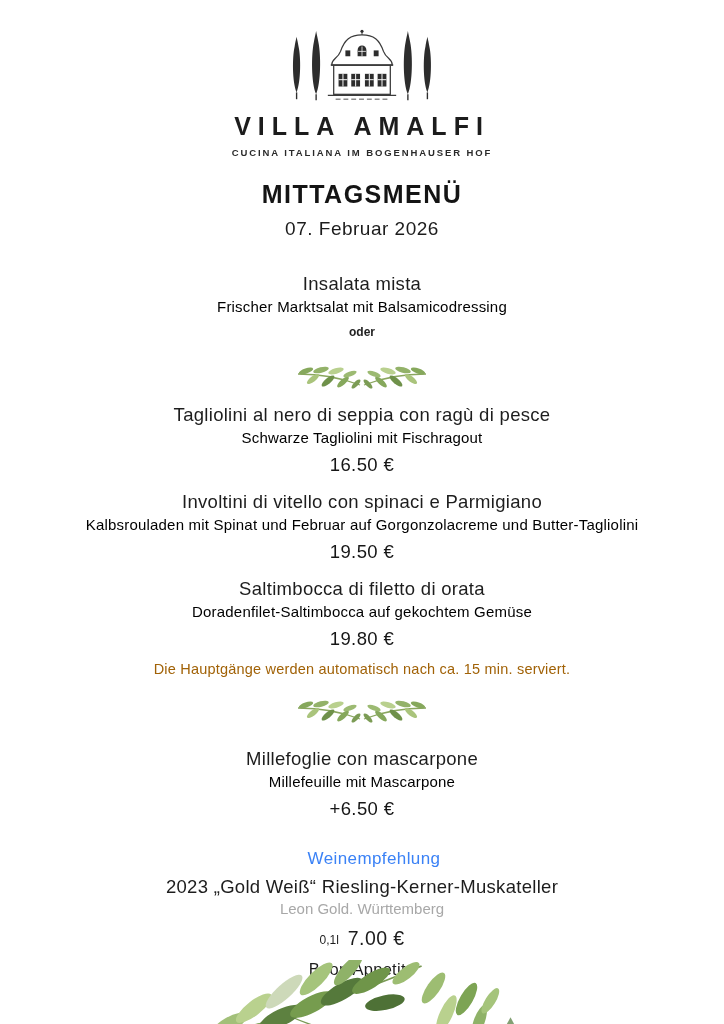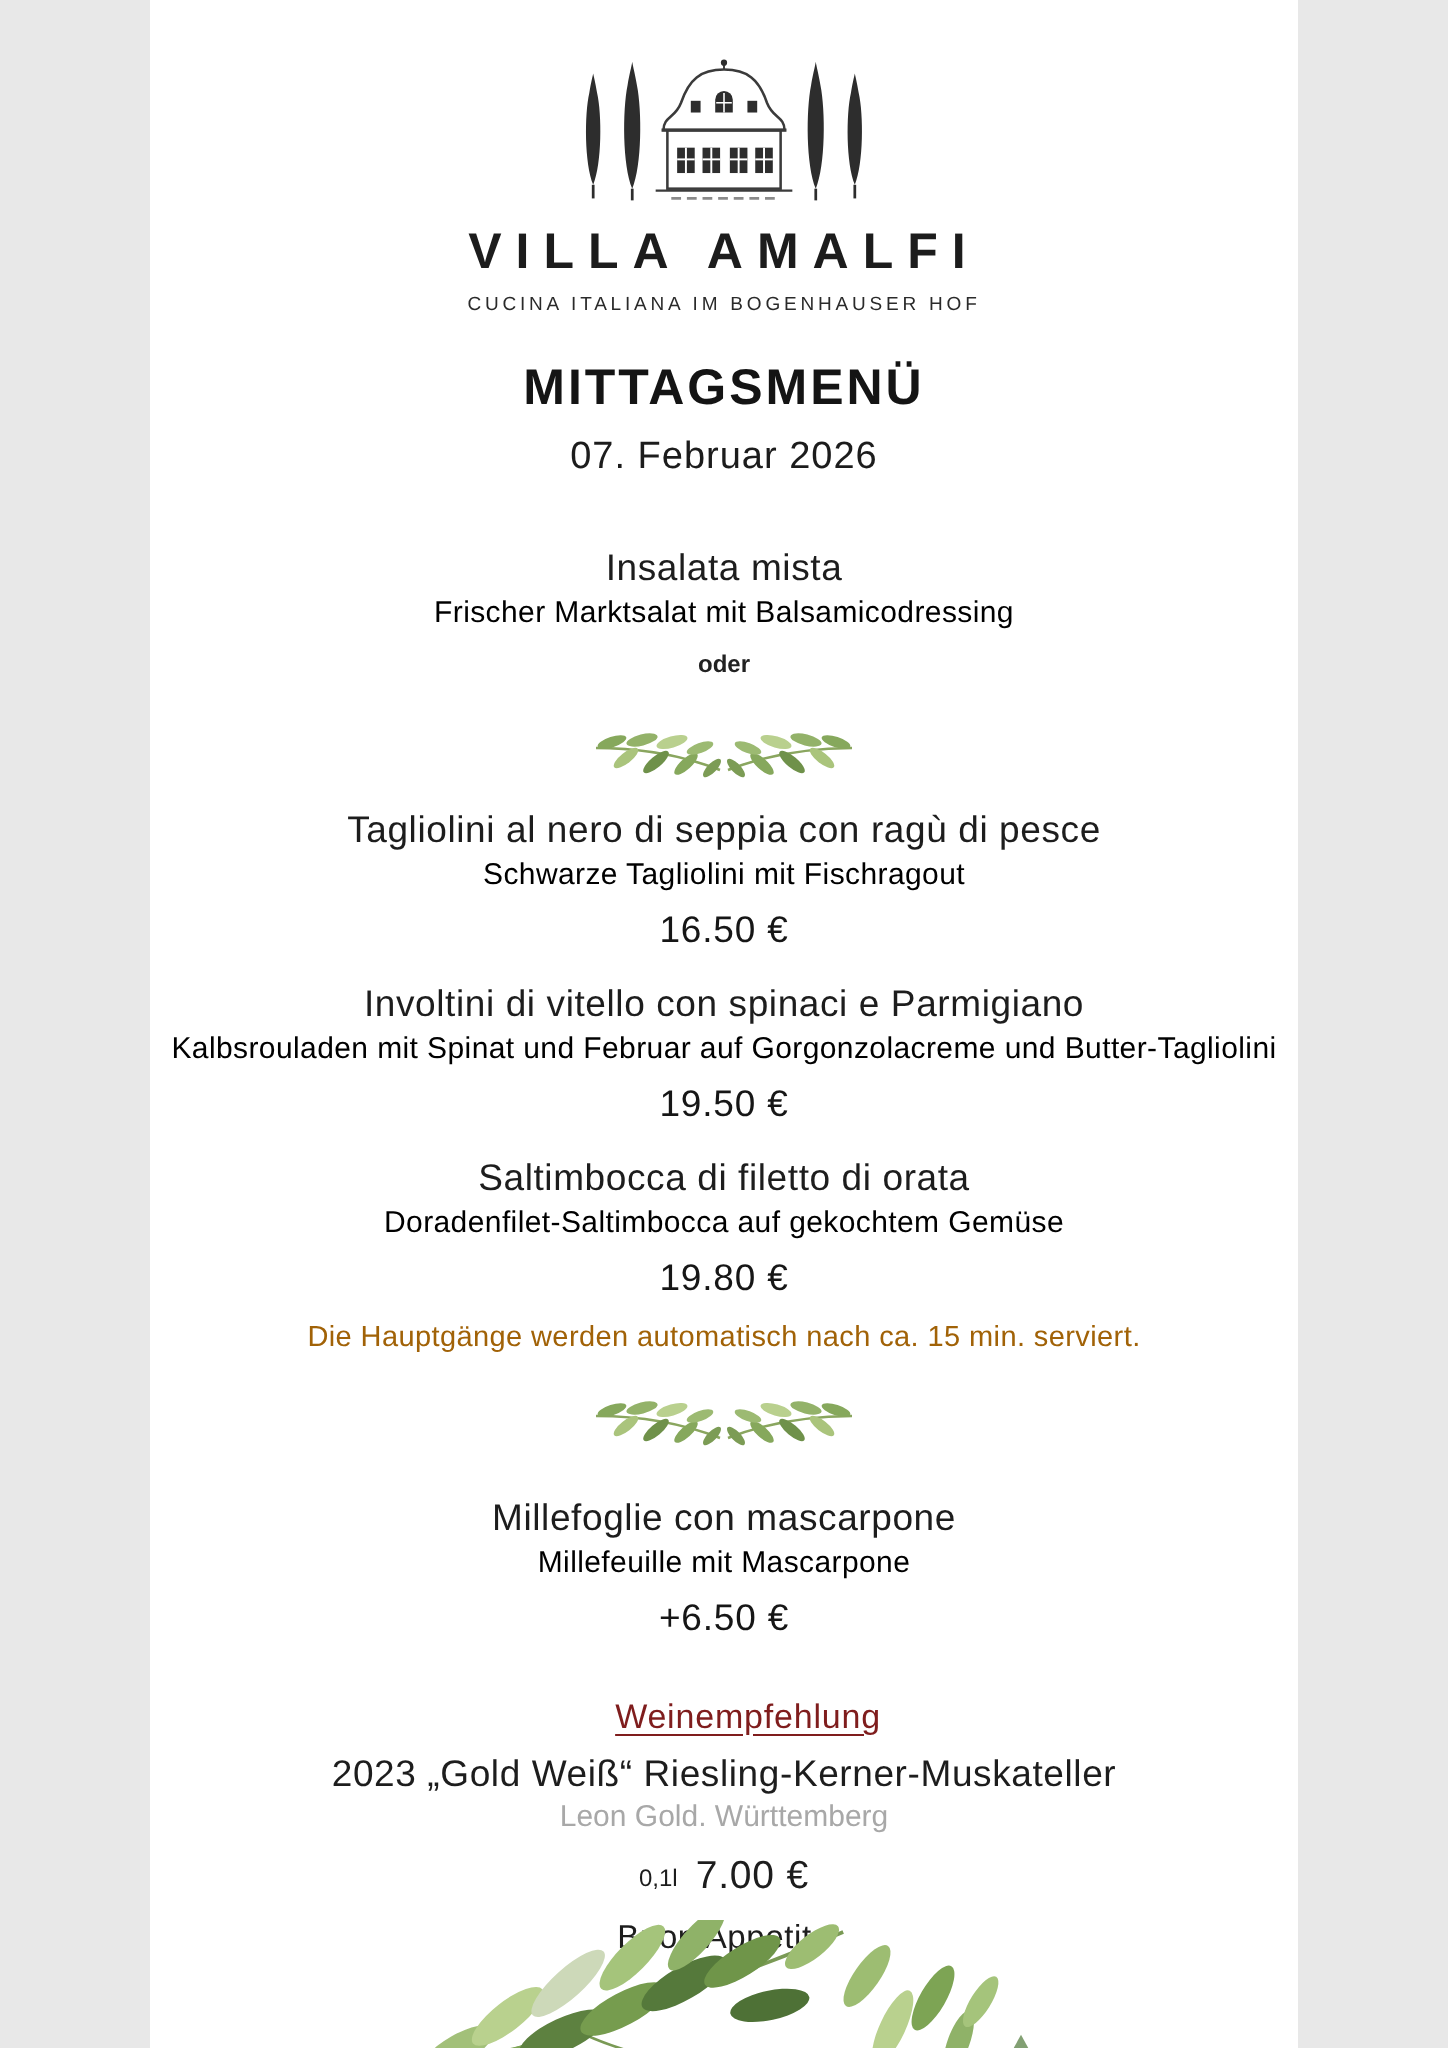--- a/index.html
+++ b/index.html
@@ -1,44 +1,44 @@
 <!DOCTYPE html>
 <html><head>
 <meta charset="utf-8">
 <style>
   html,body{margin:0;padding:0;background:#e8e8e8;}
   .page{
     position:relative;
-    width:574px;height:1024px;
+    width:724px;height:1024px;
     margin:0 auto;
     background:#ffffff;
     overflow:hidden;
     font-family:"Liberation Sans", sans-serif;
     color:#1d1d1d;
     text-align:center;
   }
   .logo-wrap{padding-top:26px;line-height:0;}
   .brand{margin-top:4px;font-size:25px;font-weight:700;letter-spacing:7px;color:#1c1c1c;}
-  .tagline{margin-top:6px;font-size:9.5px;font-weight:400;letter-spacing:1.9px;color:#2a2a2a;}
+  .tagline{margin-top:6px;font-size:9.5px;font-weight:700;letter-spacing:1.9px;color:#2a2a2a;}
   .menu-title{margin-top:22px;font-size:25px;font-weight:800;letter-spacing:1.5px;color:#141414;}
   .menu-date{margin-top:9px;font-size:19px;letter-spacing:.5px;color:#1c1c1c;}
   .starters{margin-top:33px;}
   .dish-name{font-size:18.5px;letter-spacing:.3px;color:#1d1d1d;}
   .dish-desc{margin-top:3px;font-size:15px;letter-spacing:.2px;color:#000000;}
   .oder{margin:10px 0 9px;font-size:12px;font-weight:700;color:#222;}
   .divider{margin-top:24px;line-height:0;}
   .divider2{margin-top:20px;line-height:0;}
   .dish{margin-top:15px;}
   .dish:first-child{margin-top:0;}
   .mains{margin-top:11px;}
   .price{margin-top:8px;font-size:18.5px;letter-spacing:.4px;color:#161616;}
   .note{margin-top:11px;font-size:14.5px;letter-spacing:.2px;color:#a16207;}
   .dessert{margin-top:21px;}
   .wine{margin-top:29px;}
-  .wine-heading{font-size:17px;letter-spacing:.4px;text-decoration:underline;text-underline-offset:3px;color:#7f1d1d;padding-left:24px;}
+  .wine-heading{font-size:17px;letter-spacing:.4px;text-underline-offset:3px;color:#3b82f6;padding-left:24px;}
   .wine-name{margin-top:7px;font-size:18.5px;letter-spacing:.3px;}
   .wine-origin{margin-top:2px;font-size:15px;color:#a8a8a8;}
   .wine-price-line{margin-top:10px;}
   .serving{font-size:12px;color:#1d1d1d;margin-right:9px;vertical-align:1px;}
   .wine-price{font-size:19.5px;letter-spacing:.4px;}
   .closing{margin-top:10px;font-size:16.5px;letter-spacing:.3px;}
   .bottom-branch{position:absolute;left:50%;bottom:-14px;transform:translateX(-50%);line-height:0;}
 </style>
 </head>
 <body>

